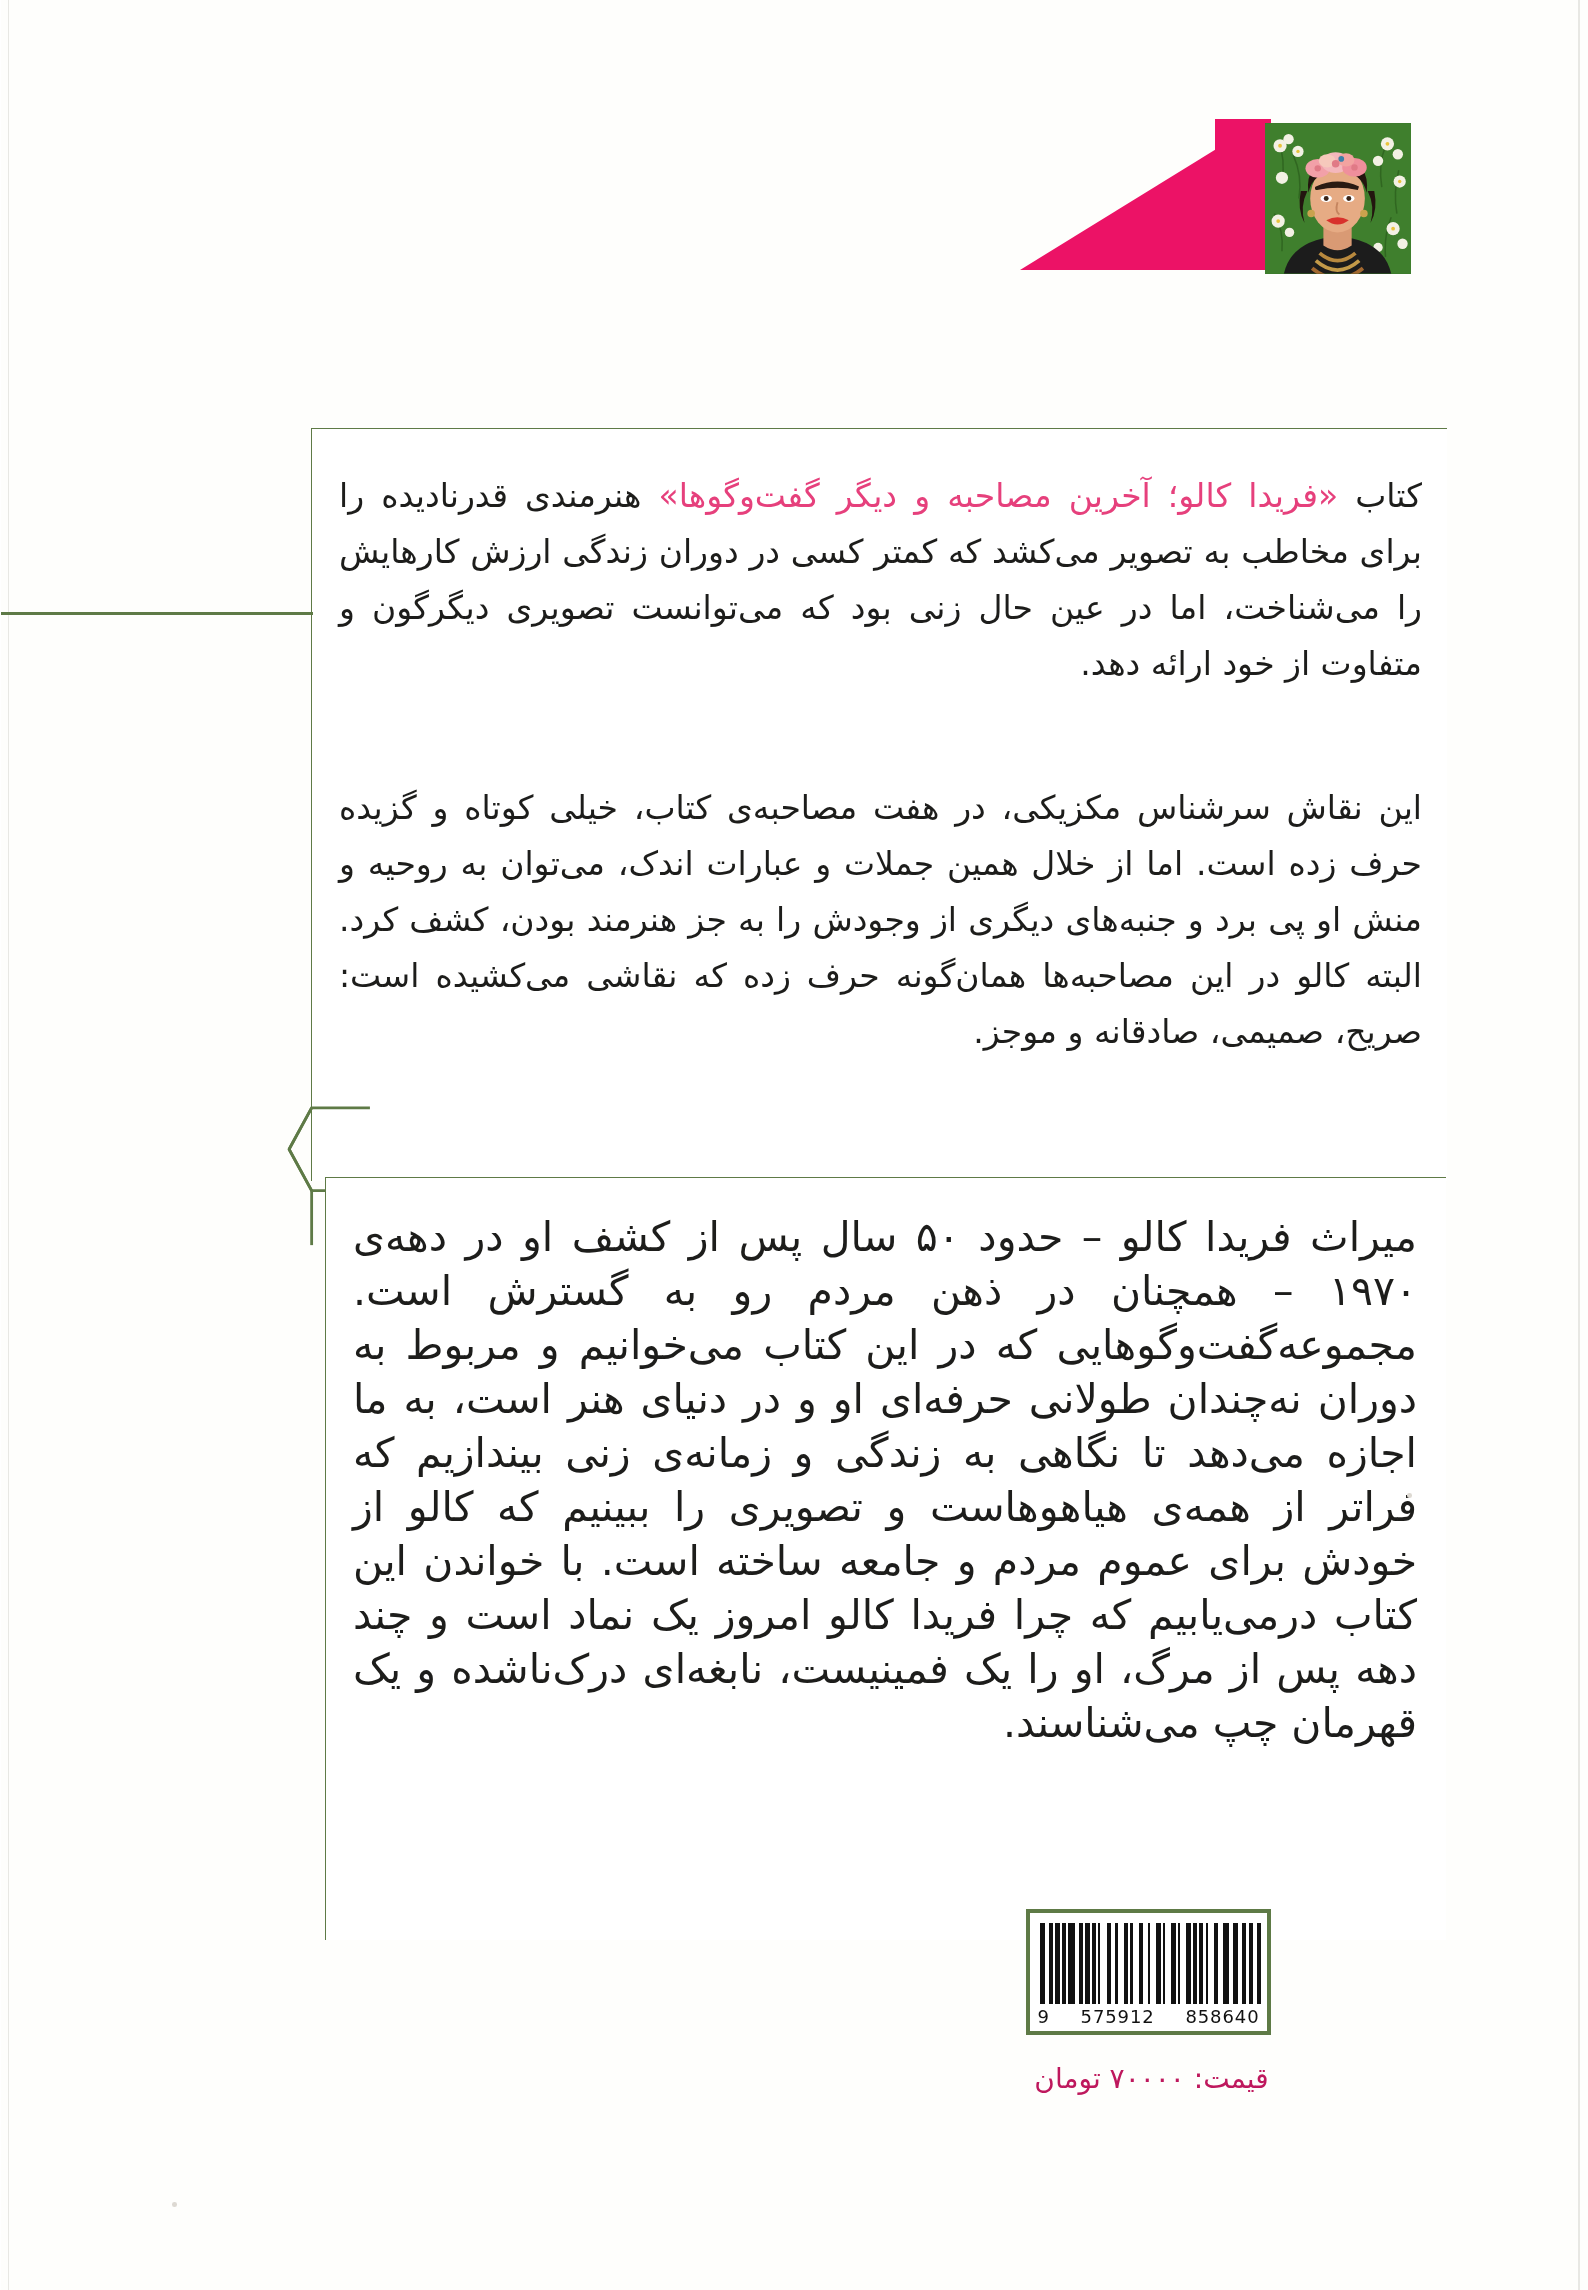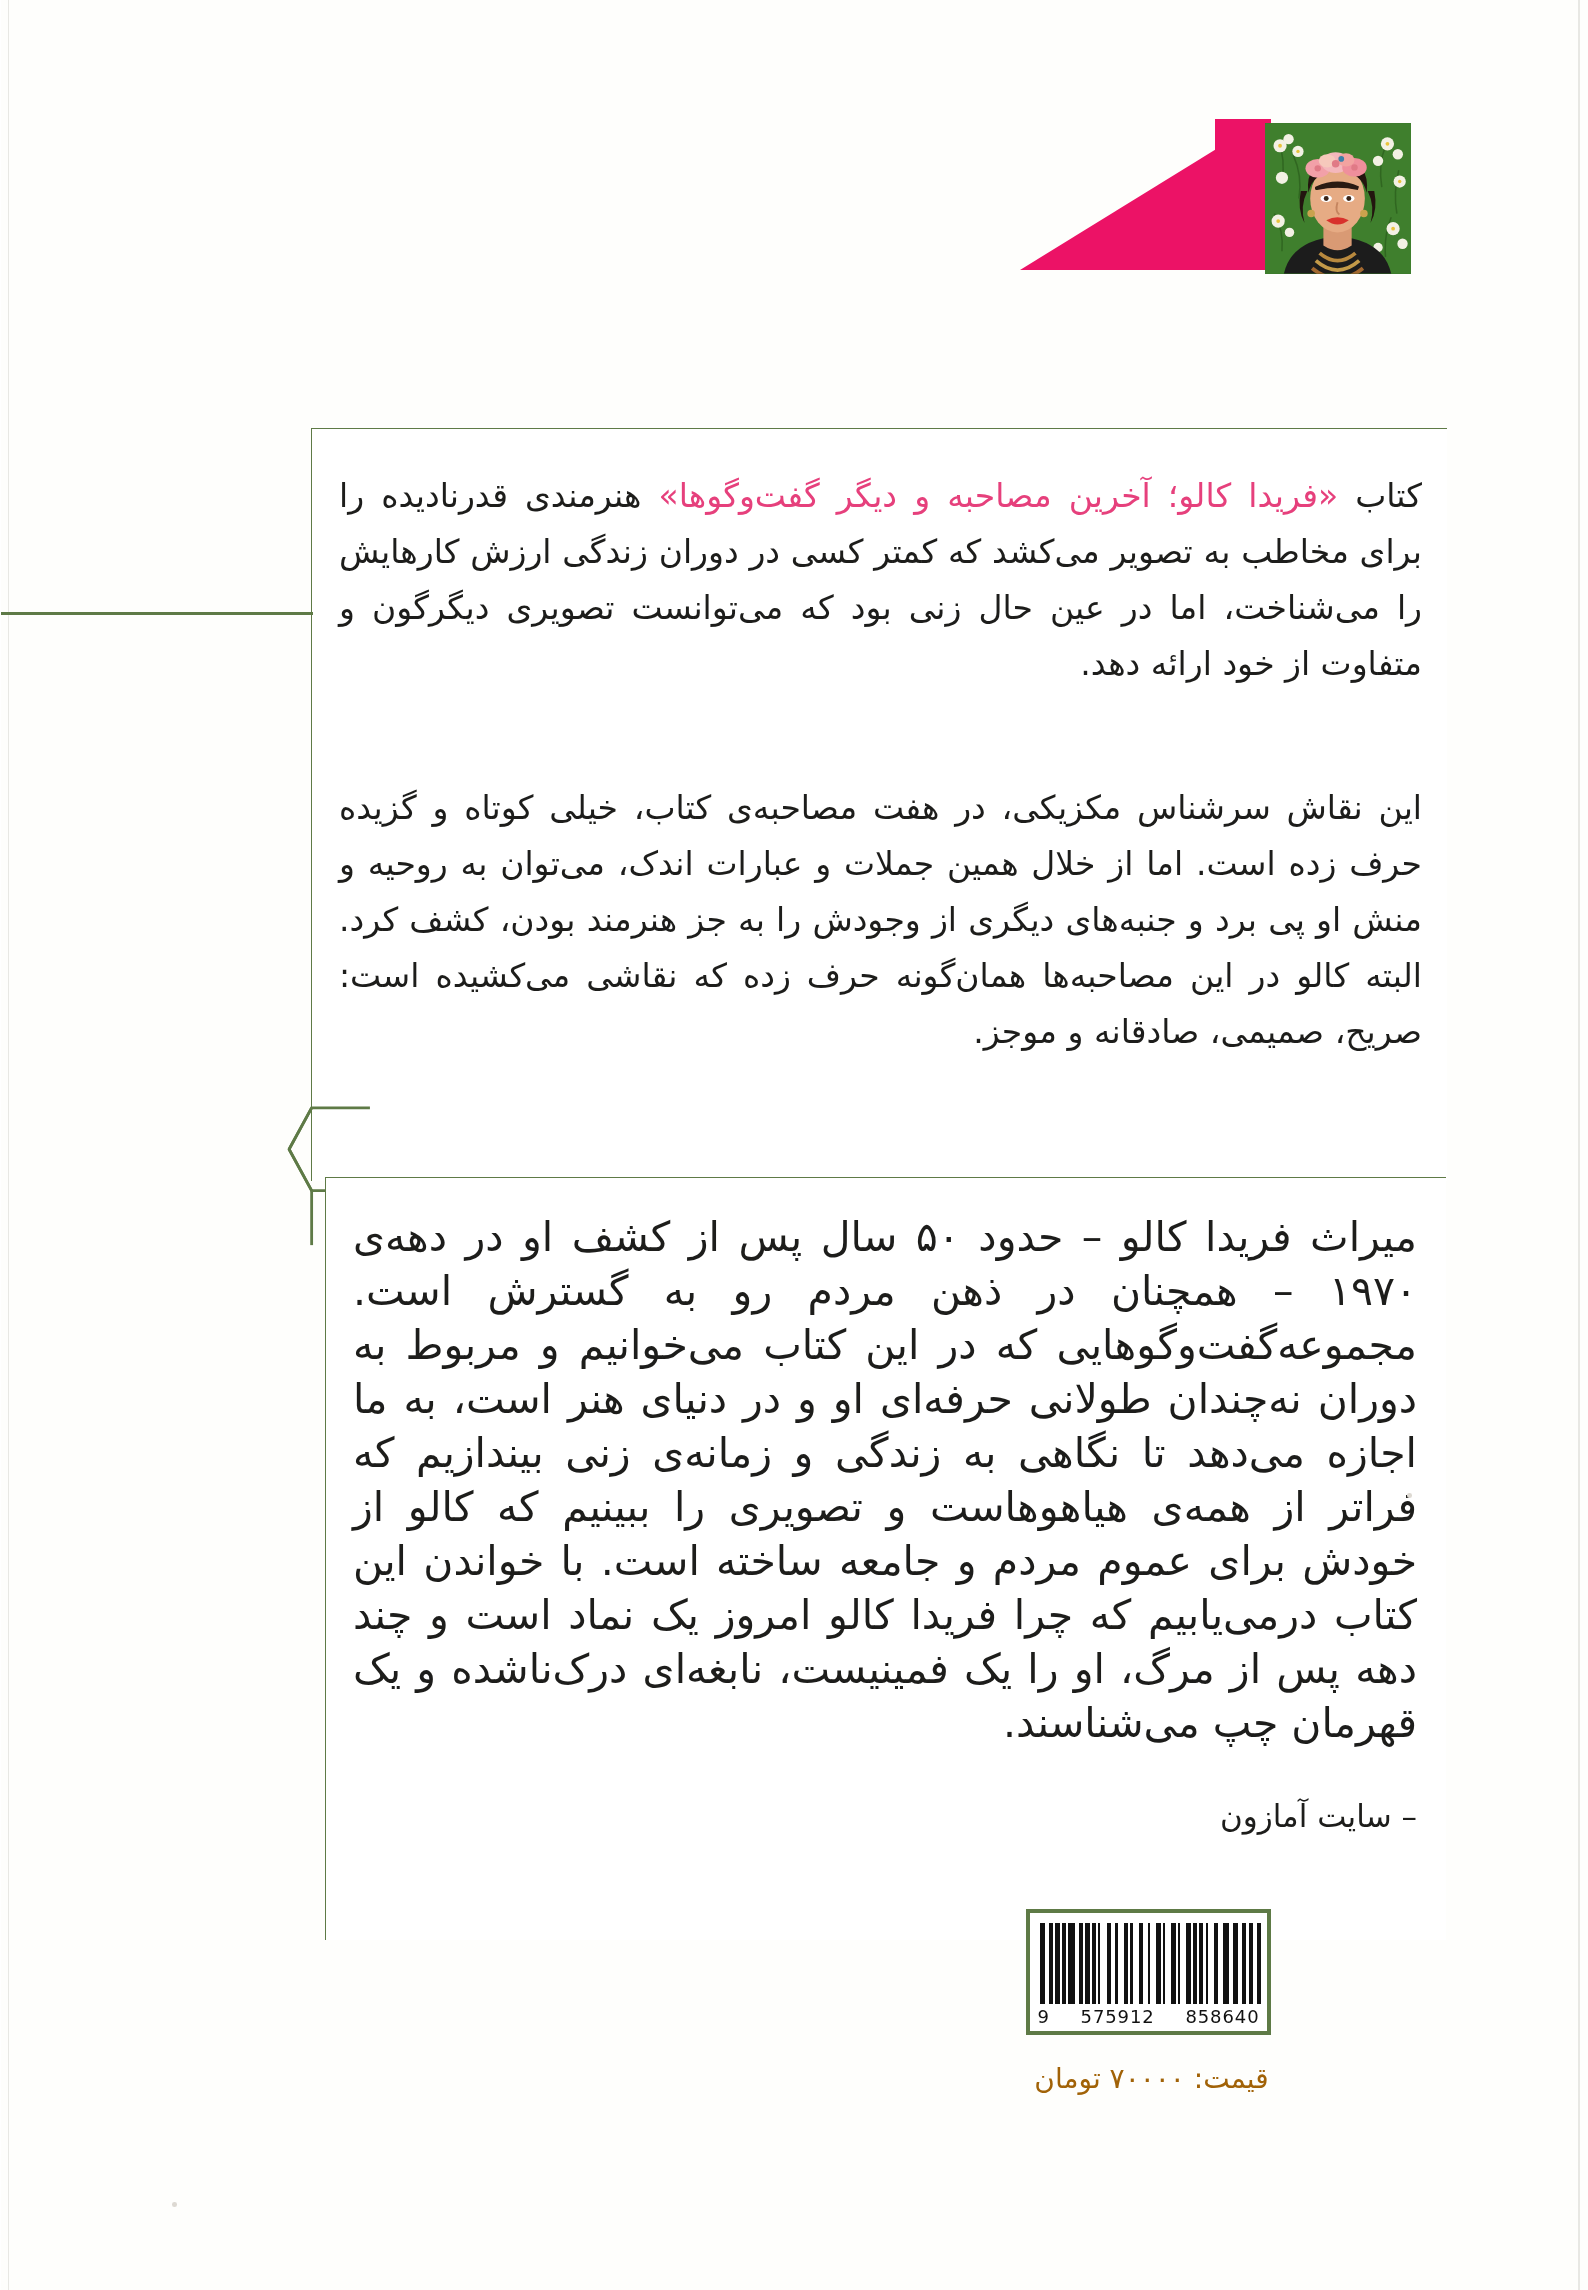--- a/index.html
+++ b/index.html
@@ -132,21 +132,21 @@
   #logo-name{
     position:absolute;left:0;top:87px;width:141px;
     text-align:center;direction:rtl;
     font-size:32px;font-weight:bold;color:#3f5a28;
     font-family:"DejaVu Sans","Liberation Sans",sans-serif;
   }
 
   #price{
     position:absolute;left:1015px;top:2062px;width:273px;
     text-align:center;direction:rtl;
-    font-size:28px;color:#a16207;
+    font-size:28px;color:#be185d;
     font-family:"DejaVu Sans","Liberation Sans",sans-serif;
   }
 
   
   .speck{position:absolute;background:#ddd9d2;border-radius:50%;}
 </style>
 </head>
 <body>
 
 <div id="page">
@@ -258,21 +258,20 @@
     <span>کتاب </span><span class="hl-pink">«فریدا کالو؛ آخرین مصاحبه و دیگر گفت‌وگوها»</span><span> هنرمندی قدرنادیده را برای مخاطب به تصویر می‌کشد که کمتر کسی در دوران زندگی ارزش کارهایش را می‌شناخت، اما در عین حال زنی بود که می‌توانست تصویری دیگرگون و متفاوت از خود ارائه دهد.</span>
   </div>
 
   <div class="para" id="p2">
     <span>این نقاش سرشناس مکزیکی، در هفت مصاحبه‌ی کتاب، خیلی کوتاه و گزیده حرف زده است. اما از خلال همین جملات و عبارات اندک، می‌توان</span><span> به روحیه و منش او پی برد و جنبه‌های دیگری از وجودش را به جز هنرمند بودن، کشف کرد. البته کالو در این مصاحبه‌ها همان‌گونه حرف زده که نقاشی می‌کشیده است: صریح، صمیمی، صادقانه و موجز.</span>
   </div>
 
   <div class="quote-box" id="box-bottom"></div>
 
   <div class="para" id="p3">میراث فریدا کالو – حدود ۵۰ سال پس از کشف او در دهه‌ی ۱۹۷۰ – همچنان در ذهن مردم رو به  گسترش است. مجموعه‌گفت‌وگوهایی که در این کتاب می‌خوانیم و مربوط به دوران نه‌چندان طولانی حرفه‌ای او و در دنیای هنر است، به ما اجازه می‌دهد تا نگاهی به زندگی و زمانه‌ی زنی بیندازیم که فراتر از همه‌ی هیاهوهاست و تصویری را ببینیم که کالو از خودش برای عموم مردم و جامعه ساخته است. با خواندن این کتاب درمی‌یابیم که چرا فریدا کالو امروز یک نماد است و چند دهه پس از مرگ، او را یک فمینیست، نابغه‌ای درک‌ناشده و یک قهرمان چپ می‌شناسند.</div>
-  <div class="para" id="p4">– سایت آمازون</div>
 
   <div id="barcode-frame">
     <div id="barcode-bars">
         <i style="width: 1.90476%; background: rgb(17, 17, 17);"></i>
         <i style="width: 1.90476%; background: transparent;"></i>
         <i style="width: 1.90476%; background: rgb(17, 17, 17);"></i>
         <i style="width: 0.952381%; background: transparent;"></i>
         <i style="width: 1.90476%; background: rgb(17, 17, 17);"></i>
         <i style="width: 1.90476%; background: transparent;"></i>
         <i style="width: 1.90476%; background: rgb(17, 17, 17);"></i>

